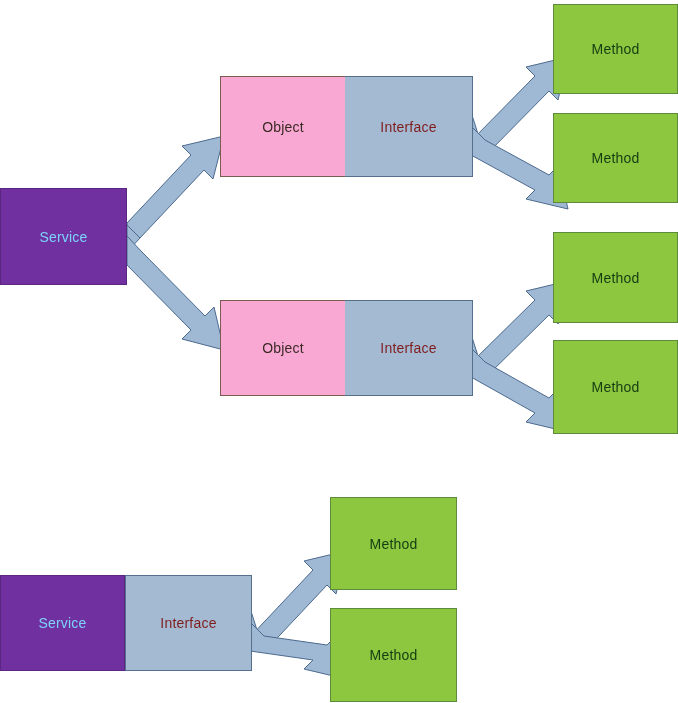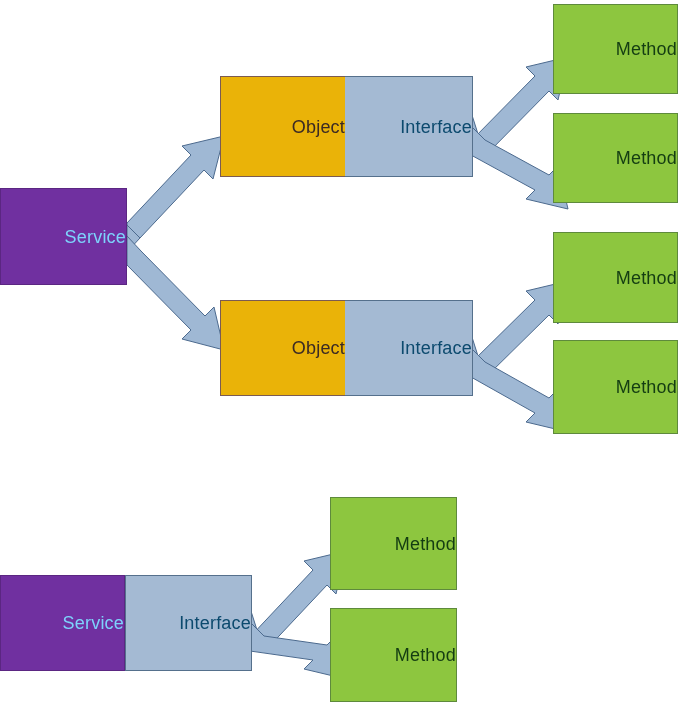--- a/index.html
+++ b/index.html
@@ -13,42 +13,42 @@
     height: 703px;
     background: #ffffff;
     overflow: hidden;
     font-family: "Liberation Sans", sans-serif;
   }
   .node {
     position: absolute;
     box-sizing: border-box;
     display: flex;
     align-items: center;
-    justify-content: flex-end;
-    font-size: 18px;
+    justify-content: center;
+    font-size: 14px;
     line-height: 1;
     letter-spacing: 0.2px;
     white-space: nowrap;
     user-select: none;
   }
   .node-service {
     background: #7030a0;
     border: 1px solid #5b2682;
     color: #7dd3fc;
   }
   .node-object {
-    background: #eab308;
+    background: #f9a8d4;
     border: 1px solid #7b5b52;
     border-right: none;
     color: #3b2a24;
   }
   .node-interface {
     background: #a4bad3;
     border: 1px solid #55708c;
-    color: #0c4a6e;
+    color: #7f1d1d;
   }
   .node-interface.attached-left {
     border-left: none;
   }
   .node-method {
     background: #8ecb50;
     background: #8dc63f;
     border: 1px solid #5e8a3c;
     color: #143d12;
   }

